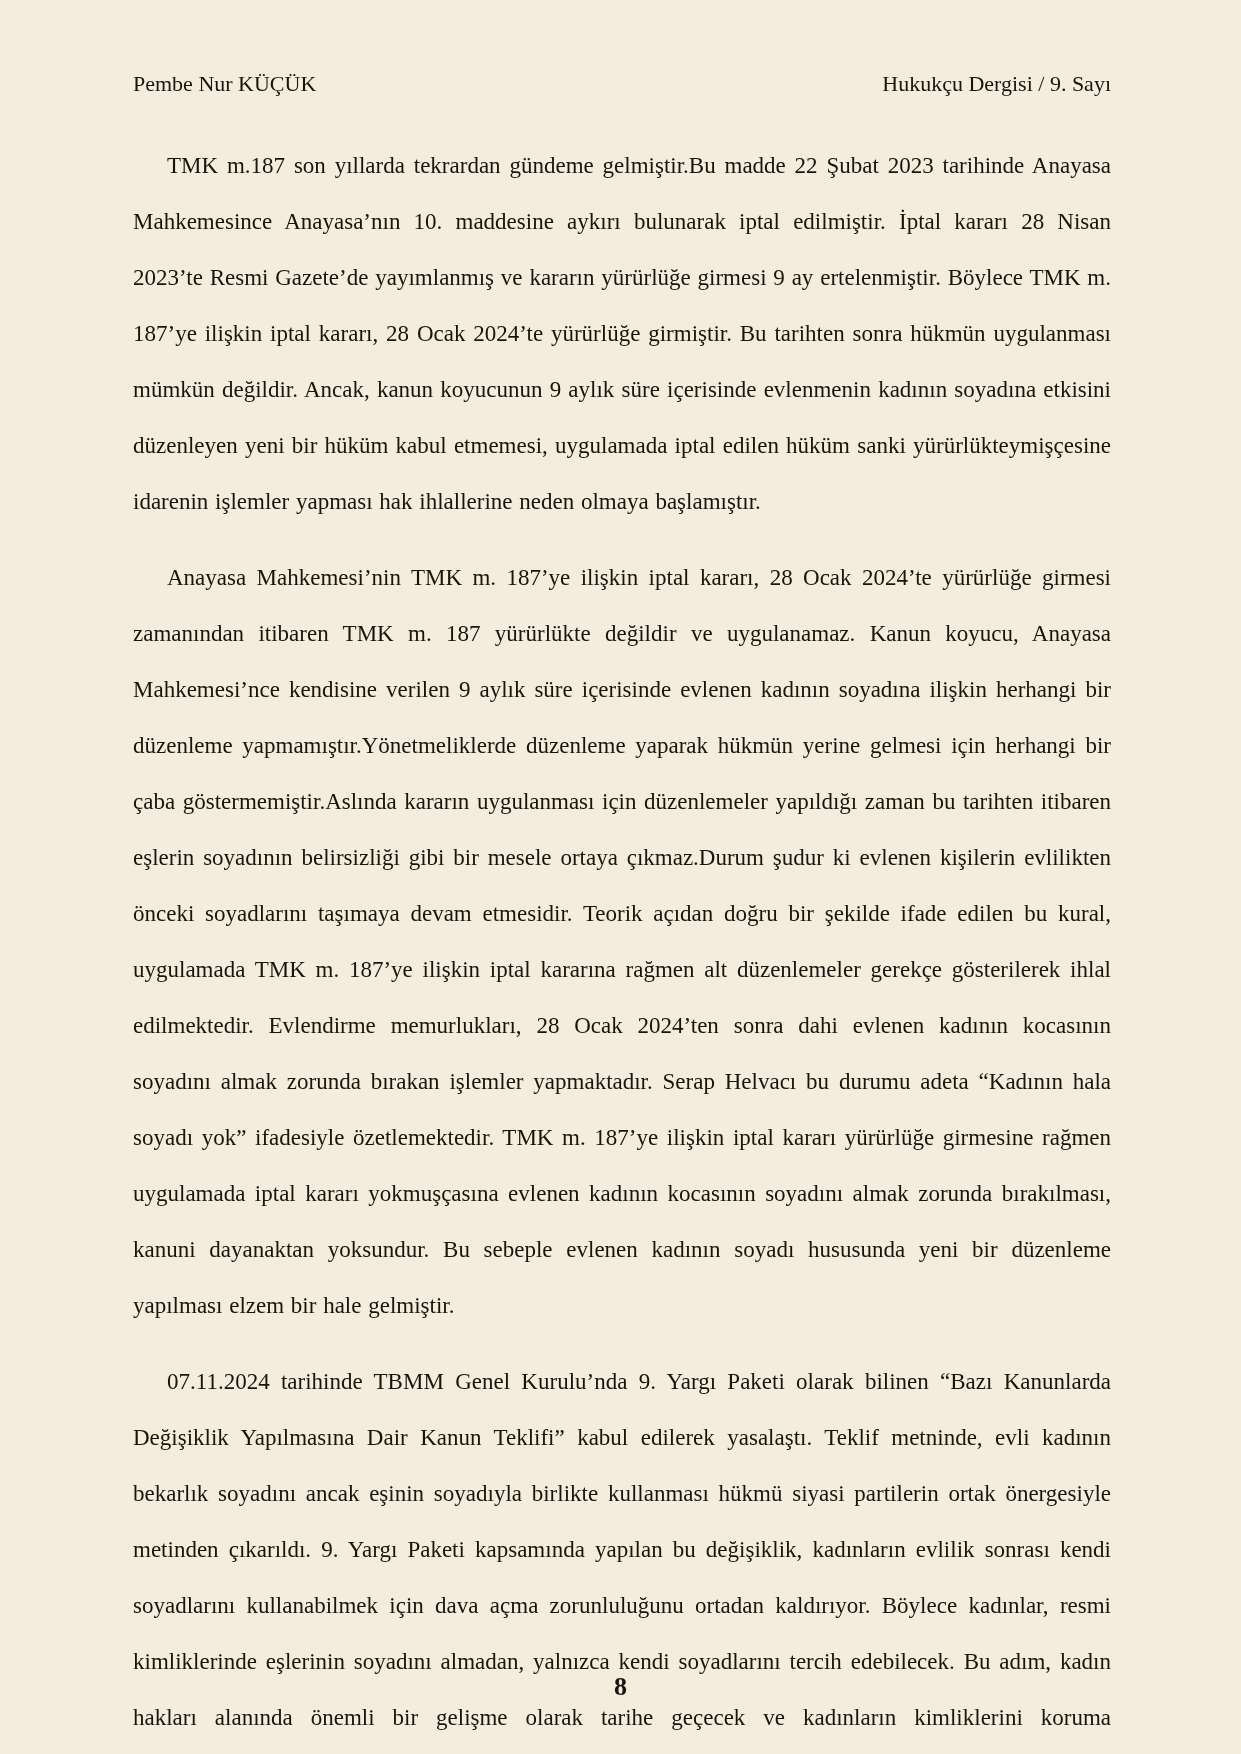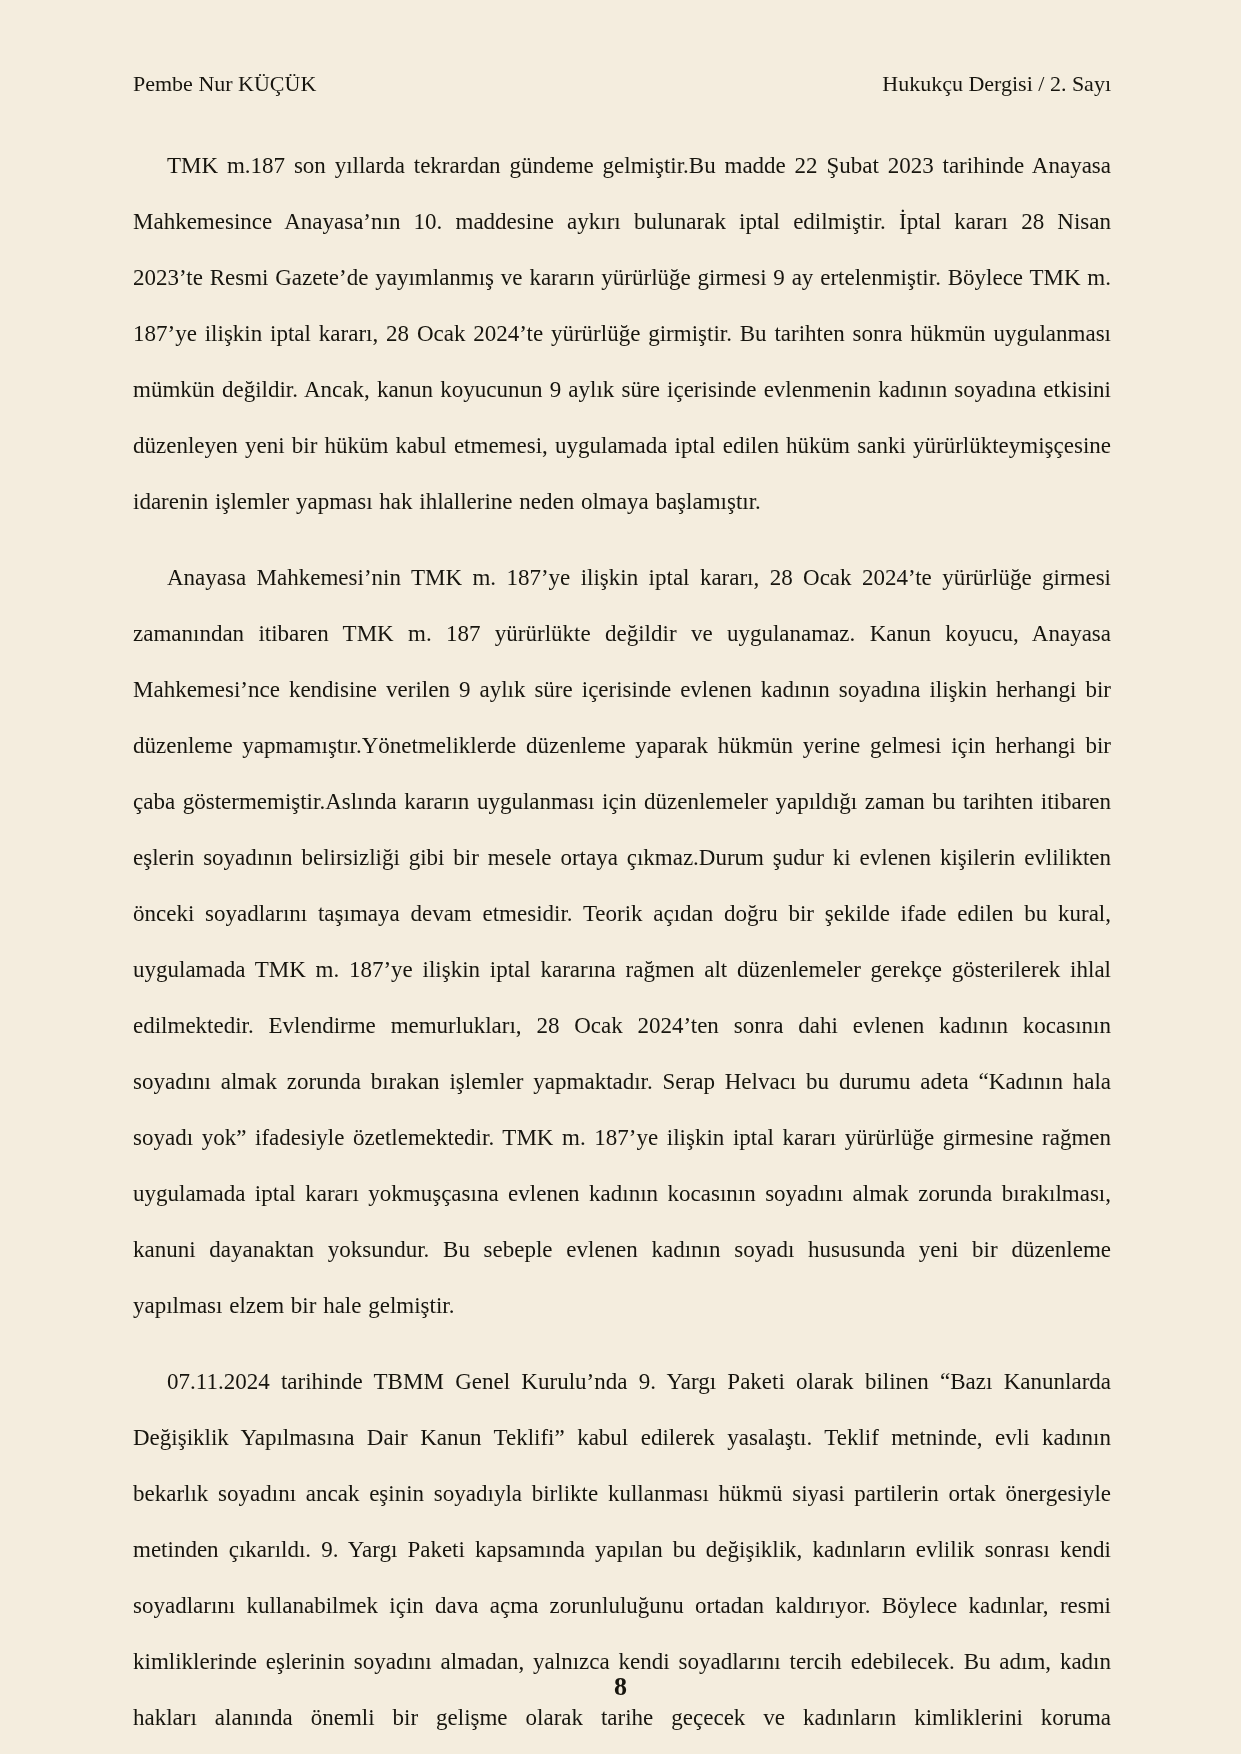--- a/index.html
+++ b/index.html
@@ -45,21 +45,21 @@
     font-weight: bold;
   }
 </style>
 </head>
 <body>
 
 <div class="page">
 
   <div class="running-header">
     <span>Pembe Nur KÜÇÜK</span>
-    <span>Hukukçu Dergisi / 2. Sayı</span>
+    <span>Hukukçu Dergisi / 9. Sayı</span>
   </div>
 
   <div class="article-body">
     <p>TMK m.187 son yıllarda tekrardan gündeme gelmiştir.Bu madde 22 Şubat 2023 tarihinde Anayasa Mahkemesince Anayasa’nın 10. maddesine aykırı bulunarak iptal edilmiştir. İptal kararı 28 Nisan 2023’te Resmi Gazete’de yayımlanmış ve kararın yürürlüğe girmesi 9 ay ertelenmiştir. Böylece TMK m. 187’ye ilişkin iptal kararı, 28 Ocak 2024’te yürürlüğe girmiştir. Bu tarihten sonra hükmün uygulanması mümkün değildir. Ancak, kanun koyucunun 9 aylık süre içerisinde evlenmenin kadının soyadına etkisini düzenleyen yeni bir hüküm kabul etmemesi, uygulamada iptal edilen hüküm sanki yürürlükteymişçesine idarenin işlemler yapması hak ihlallerine neden olmaya başlamıştır.</p>
     <p>Anayasa Mahkemesi’nin TMK m. 187’ye ilişkin iptal kararı, 28 Ocak 2024’te yürürlüğe girmesi zamanından itibaren TMK m. 187 yürürlükte değildir ve uygulanamaz. Kanun koyucu, Anayasa Mahkemesi’nce kendisine verilen 9 aylık süre içerisinde evlenen kadının soyadına ilişkin herhangi bir düzenleme yapmamıştır.Yönetmeliklerde düzenleme yaparak hükmün yerine gelmesi için herhangi bir çaba göstermemiştir.Aslında kararın uygulanması için düzenlemeler yapıldığı zaman bu tarihten itibaren eşlerin soyadının belirsizliği gibi bir mesele ortaya çıkmaz.Durum şudur ki evlenen kişilerin evlilikten önceki soyadlarını taşımaya devam etmesidir. Teorik açıdan doğru bir şekilde ifade edilen bu kural, uygulamada TMK m. 187’ye ilişkin iptal kararına rağmen alt düzenlemeler gerekçe gösterilerek ihlal edilmektedir. Evlendirme memurlukları, 28 Ocak 2024’ten sonra dahi evlenen kadının kocasının soyadını almak zorunda bırakan işlemler yapmaktadır. Serap Helvacı bu durumu adeta “Kadının hala soyadı yok” ifadesiyle özetlemektedir. TMK m. 187’ye ilişkin iptal kararı yürürlüğe girmesine rağmen uygulamada iptal kararı yokmuşçasına evlenen kadının kocasının soyadını almak zorunda bırakılması, kanuni dayanaktan yoksundur. Bu sebeple evlenen kadının soyadı hususunda yeni bir düzenleme yapılması elzem bir hale gelmiştir.</p>
     <p>07.11.2024 tarihinde TBMM Genel Kurulu’nda 9. Yargı Paketi olarak bilinen “Bazı Kanunlarda Değişiklik Yapılmasına Dair Kanun Teklifi” kabul edilerek yasalaştı. Teklif metninde, evli kadının bekarlık soyadını ancak eşinin soyadıyla birlikte kullanması hükmü siyasi partilerin ortak önergesiyle metinden çıkarıldı. 9. Yargı Paketi kapsamında yapılan bu değişiklik, kadınların evlilik sonrası kendi soyadlarını kullanabilmek için dava açma zorunluluğunu ortadan kaldırıyor. Böylece kadınlar, resmi kimliklerinde eşlerinin soyadını almadan, yalnızca kendi soyadlarını tercih edebilecek. Bu adım, kadın hakları alanında önemli bir gelişme olarak tarihe geçecek ve kadınların kimliklerini koruma konusundaki özgürlüklerini artıran bir husus olacaktır. Kadınlar için bu özgürlük bireysel kimliklerini ve bağımsızlıklarını koruma konusunda cesaretlendirici bir adım olmuştur.</p>
   </div>
 
   <div class="page-footer">
     <span>8</span>

